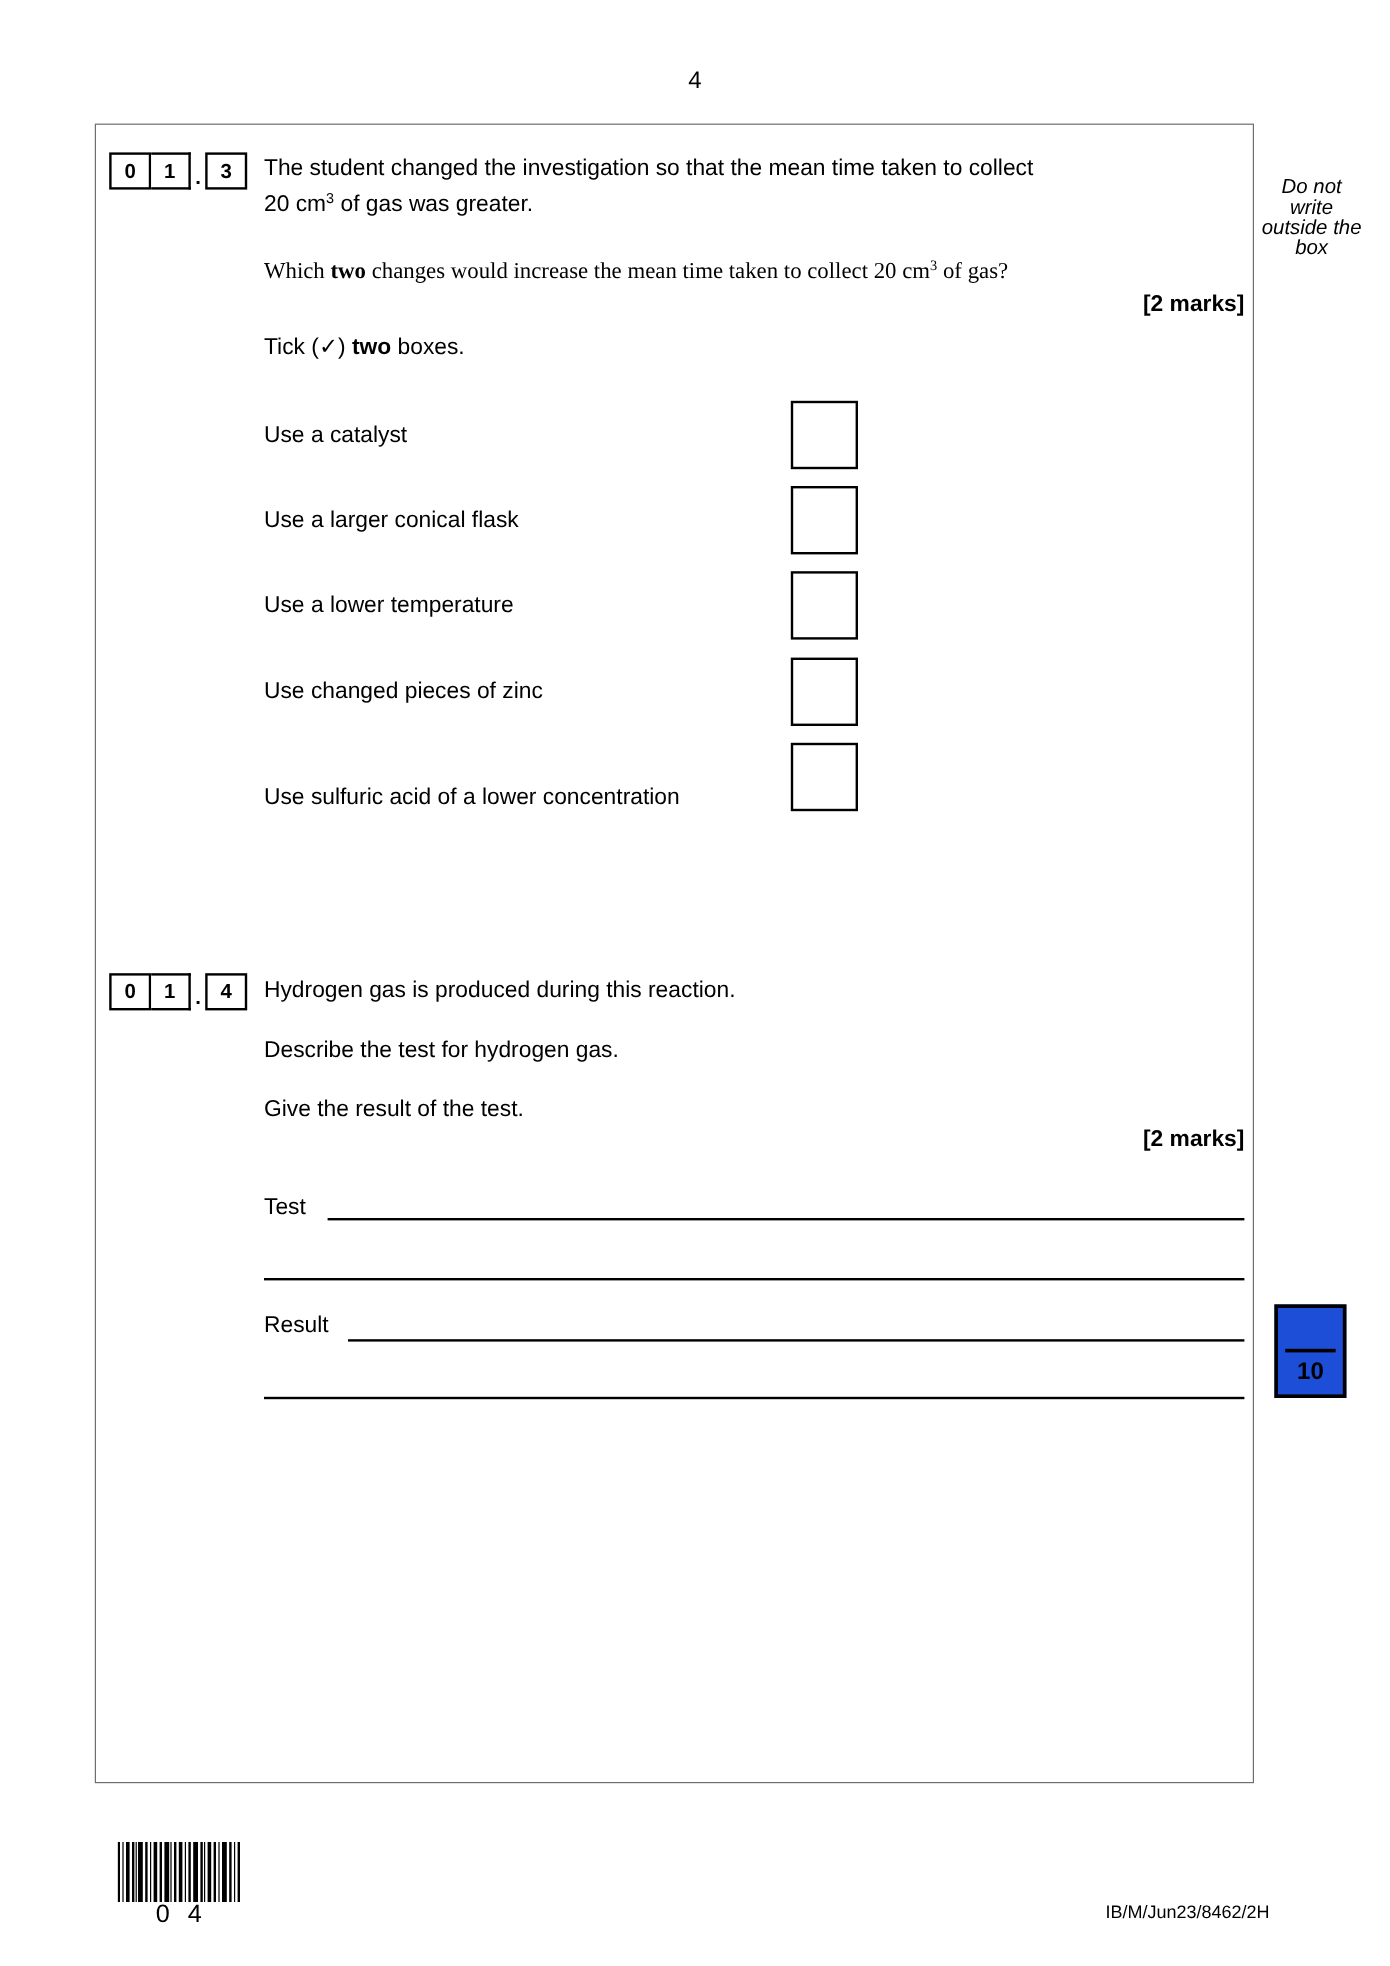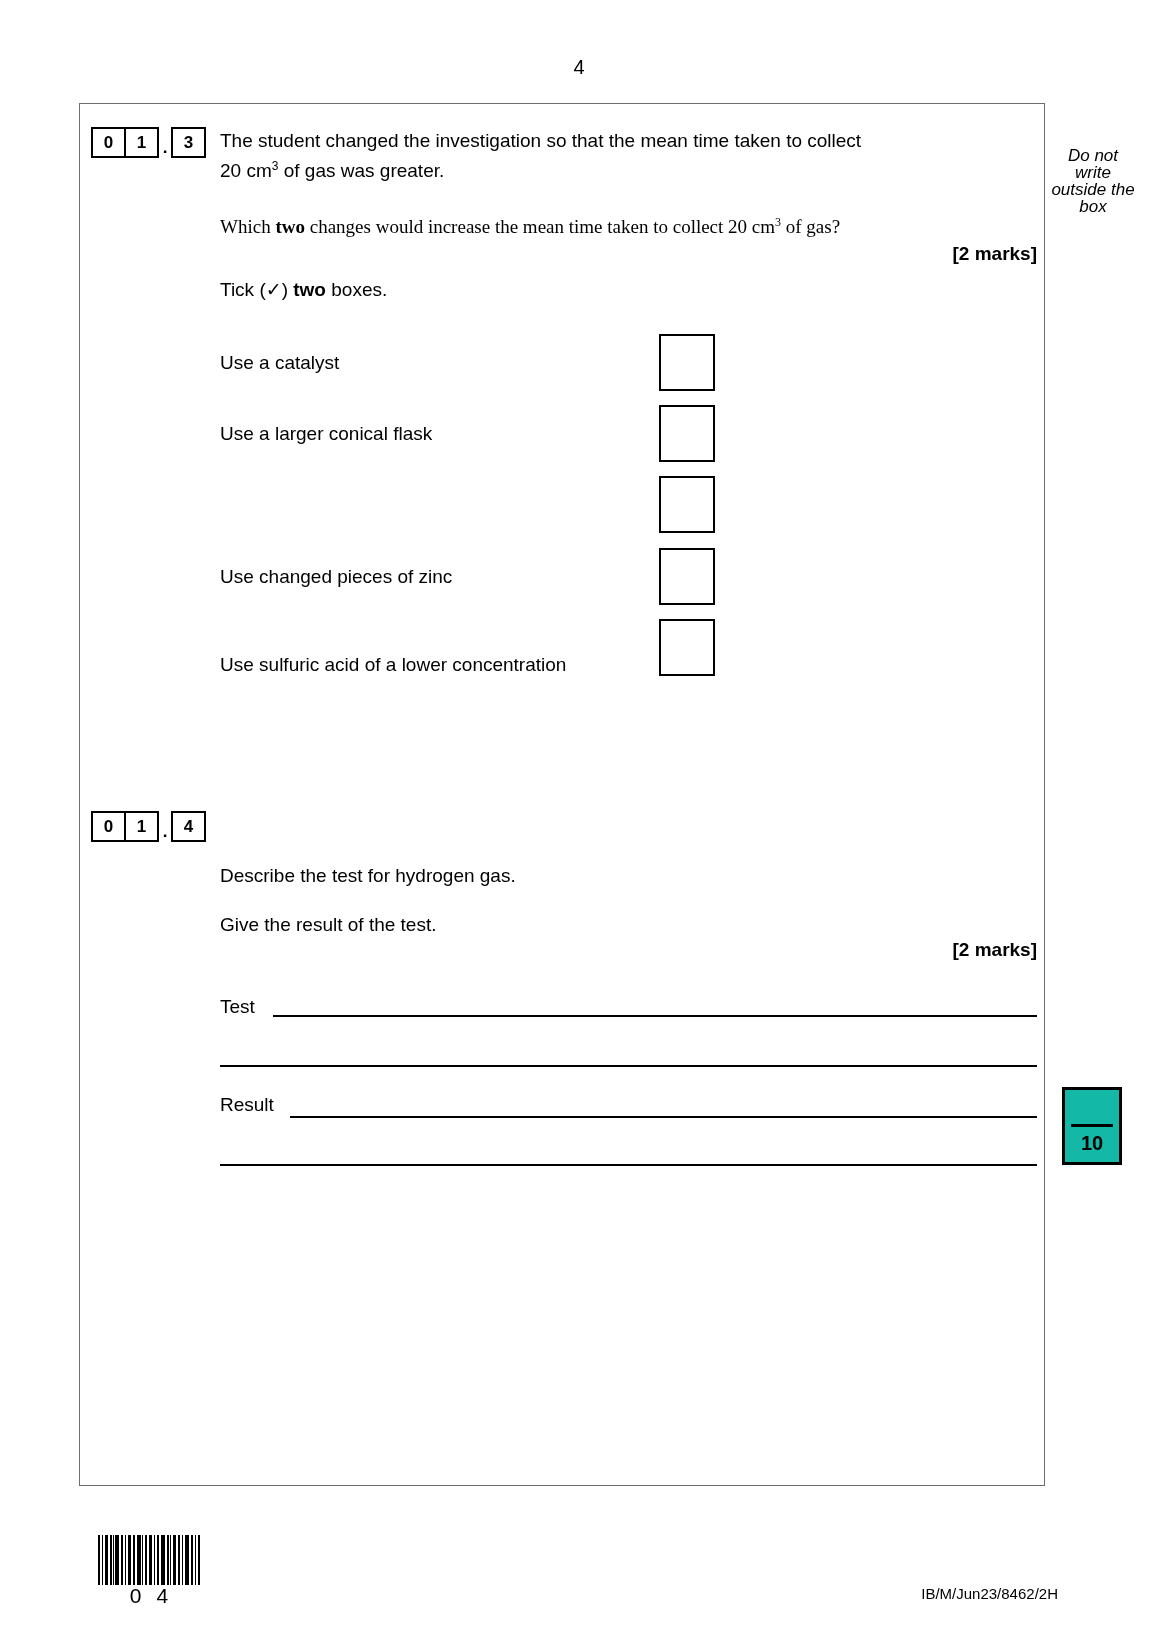--- a/index.html
+++ b/index.html
@@ -41,21 +41,21 @@
   
   .checkbox{
     width:52px;height:53px;border:2px solid #000;background:#fff;box-sizing:content-box;
   }
   .opt-label{font-size:19px;white-space:nowrap;}
   
   .ansline{border-bottom:2px solid #000;height:0;}
   
   .total-box{
     left:1062px;top:1087px;width:60px;height:78px;
-    border:3px solid #000;box-sizing:border-box;background:#14b8a6;
+    border:3px solid #000;box-sizing:border-box;background:#1d4ed8;
   }
   .total-divider{
     position:absolute;left:6px;top:34px;width:42px;border-bottom:3px solid #000;
   }
   .total-value{
     position:absolute;left:0;top:42px;width:100%;text-align:center;
     font-size:20px;font-weight:bold;
   }
   .barcode{left:98px;top:1535px;}
   .barcode-label{
@@ -96,39 +96,43 @@
   <div class="abs" style="left:220px;top:334px;height:57px;display:flex;align-items:center;text-align:center;">
     <span class="opt-label">Use a catalyst</span>
   </div>
   <div class="abs checkbox" style="left:659px;top:334px;"></div>
 
   <div class="abs" style="left:220px;top:405px;height:57px;display:flex;align-items:center;">
     <span class="opt-label">Use a larger conical flask</span>
   </div>
   <div class="abs checkbox" style="left:659px;top:405px;"></div>
 
+  <div class="abs" style="left:220px;top:476px;height:57px;display:flex;align-items:center;">
+    <span class="opt-label">Use a lower temperature</span>
+  </div>
   <div class="abs checkbox" style="left:659px;top:476px;"></div>
 
   <div class="abs" style="left:220px;top:548px;height:57px;display:flex;align-items:center;">
     <span class="opt-label">Use changed pieces of zinc</span>
   </div>
   <div class="abs checkbox" style="left:659px;top:548px;"></div>
 
   <div class="abs" style="left:220px;top:619px;height:57px;display:flex;align-items:flex-end;">
     <span class="opt-label">Use sulfuric acid of a lower concentration</span>
   </div>
   <div class="abs checkbox" style="left:659px;top:619px;"></div>
 
   <div class="abs qnum" style="left:91px;top:811px;">
     <span class="qcell">0</span>
     <span class="qcell joined">1</span>
     <span class="qdot">.</span>
     <span class="qcell single">4</span>
   </div>
 
+  <div class="abs t19" style="left:220px;top:815px;">Hydrogen gas is produced during this reaction.</div>
   <div class="abs t19" style="left:220px;top:865px;">Describe the test for hydrogen gas.</div>
   <div class="abs t19" style="left:220px;top:914px;">Give the result of the test.</div>
 
   <div class="abs t19 marks" style="left:700px;top:939px;width:337px;">[2 marks]</div>
 
   <div class="abs t19" style="left:220px;top:996px;">Test</div>
   <div class="abs ansline" style="left:273px;top:1015px;width:764px;"></div>
 
   <div class="abs ansline" style="left:220px;top:1065px;width:817px;"></div>
 

